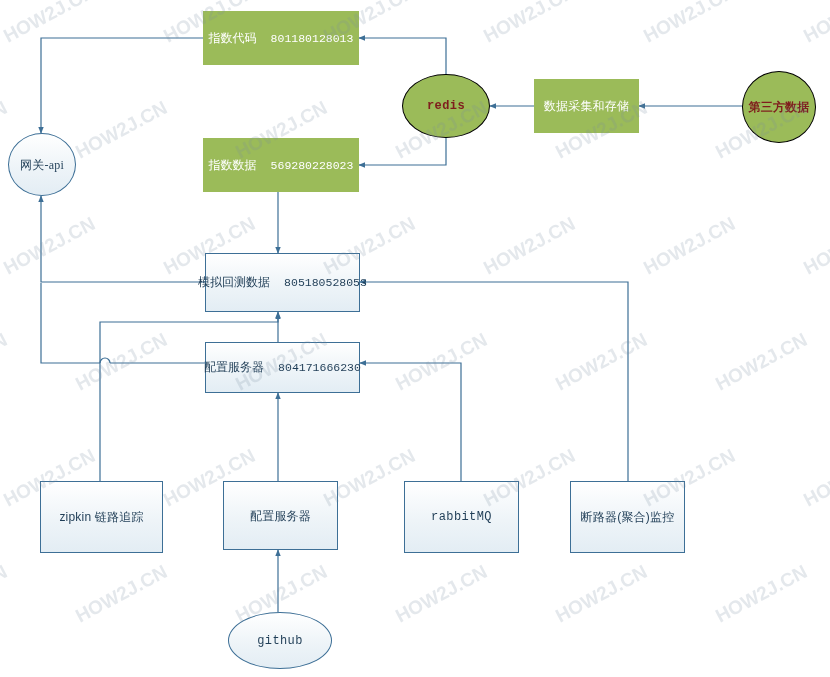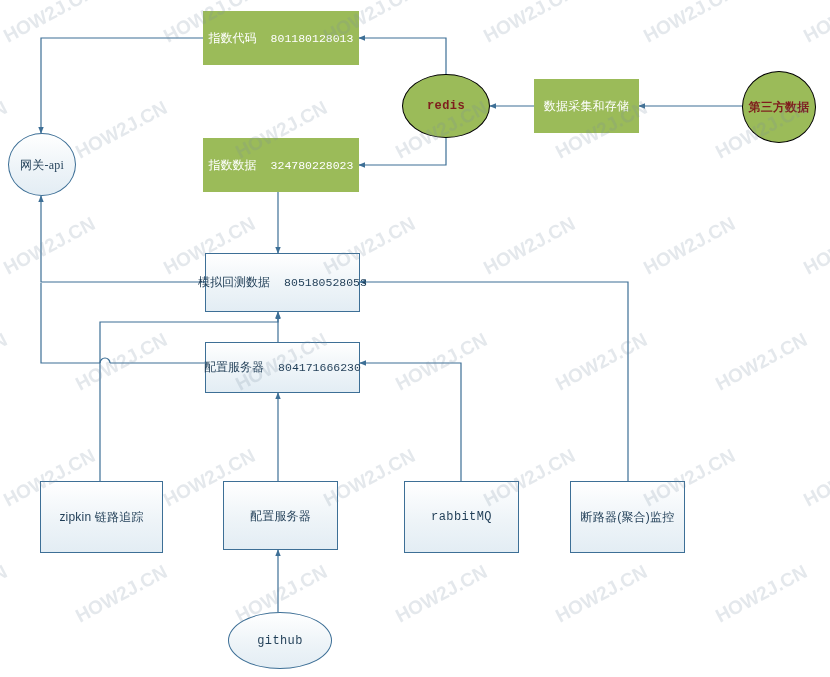--- a/index.html
+++ b/index.html
@@ -159,21 +159,21 @@
         <span>8012</span>
         <span>8013</span>
       </span>
     </div>
   </div>
 
   <div class="node node-green node-ported" style="left:203px; top:138px; width:156px; height:54px;">
     <div class="ported-inner">
       <span class="ported-name">指数数据</span>
       <span class="ports">
-        <span>3247</span>
+        <span>5692</span>
         <span>8022</span>
         <span>8023</span>
       </span>
     </div>
   </div>
 
   <div class="node node-green-ellipse" style="left:402px; top:74px; width:88px; height:64px;">
     <span class="node-label-mono">redis</span>
   </div>
 

